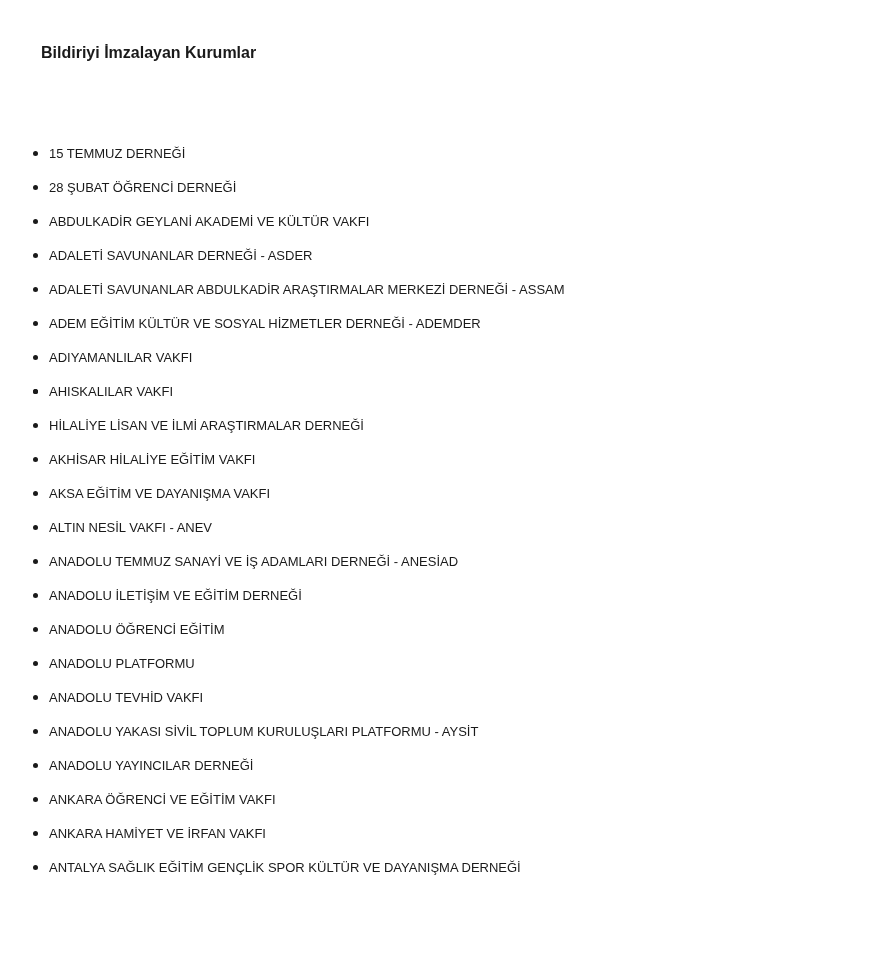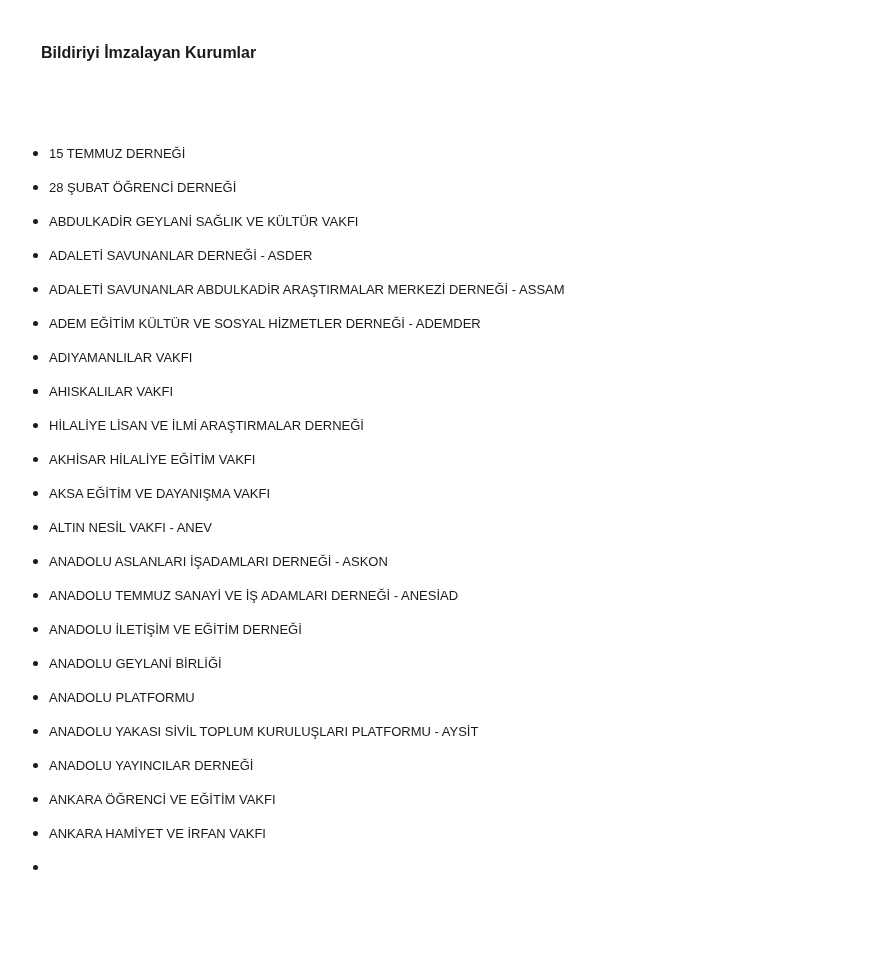--- a/index.html
+++ b/index.html
@@ -50,35 +50,35 @@
 </style>
 </head>
 <body>
 
 <div class="page">
   <h1 class="page-title">Bildiriyi İmzalayan Kurumlar</h1>
 
   <ul class="org-list">
       <li class="org-item"><span class="bullet-icon"></span><span>15 TEMMUZ DERNEĞİ</span></li>
       <li class="org-item"><span class="bullet-icon"></span><span>28 ŞUBAT ÖĞRENCİ DERNEĞİ</span></li>
-      <li class="org-item"><span class="bullet-icon"></span><span>ABDULKADİR GEYLANİ SAĞLIK VE KÜLTÜR VAKFI</span></li>
+      <li class="org-item"><span class="bullet-icon"></span><span>ABDULKADİR GEYLANİ AKADEMİ VE KÜLTÜR VAKFI</span></li>
       <li class="org-item"><span class="bullet-icon"></span><span>ADALETİ SAVUNANLAR DERNEĞİ - ASDER</span></li>
       <li class="org-item"><span class="bullet-icon"></span><span>ADALETİ SAVUNANLAR ABDULKADİR ARAŞTIRMALAR MERKEZİ DERNEĞİ - ASSAM</span></li>
       <li class="org-item"><span class="bullet-icon"></span><span>ADEM EĞİTİM KÜLTÜR VE SOSYAL HİZMETLER DERNEĞİ - ADEMDER</span></li>
       <li class="org-item"><span class="bullet-icon"></span><span>ADIYAMANLILAR VAKFI</span></li>
       <li class="org-item"><span class="bullet-icon"></span></li>
       <li class="org-item"><span class="bullet-icon"></span><span>AHISKALILAR VAKFI</span></li>
       <li class="org-item"><span class="bullet-icon"></span><span>HİLALİYE LİSAN VE İLMİ ARAŞTIRMALAR DERNEĞİ</span></li>
       <li class="org-item"><span class="bullet-icon"></span><span>AKHİSAR HİLALİYE EĞİTİM VAKFI</span></li>
       <li class="org-item"><span class="bullet-icon"></span><span>AKSA EĞİTİM VE DAYANIŞMA VAKFI</span></li>
       <li class="org-item"><span class="bullet-icon"></span><span>ALTIN NESİL VAKFI - ANEV</span></li>
-      <li class="org-item"><span class="bullet-icon"></span><span>ANADOLU ASLANLARI İŞADAMLARI DERNEĞİ - ASKON</span></li>
       <li class="org-item"><span class="bullet-icon"></span><span>ANADOLU TEMMUZ SANAYİ VE İŞ ADAMLARI DERNEĞİ - ANESİAD</span></li>
       <li class="org-item"><span class="bullet-icon"></span><span>ANADOLU İLETİŞİM VE EĞİTİM DERNEĞİ</span></li>
-      <li class="org-item"><span class="bullet-icon"></span><span>ANADOLU GEYLANİ BİRLİĞİ</span></li>
+      <li class="org-item"><span class="bullet-icon"></span><span>ANADOLU ÖĞRENCİ EĞİTİM</span></li>
       <li class="org-item"><span class="bullet-icon"></span><span>ANADOLU PLATFORMU</span></li>
+      <li class="org-item"><span class="bullet-icon"></span><span>ANADOLU TEVHİD VAKFI</span></li>
       <li class="org-item"><span class="bullet-icon"></span><span>ANADOLU YAKASI SİVİL TOPLUM KURULUŞLARI PLATFORMU - AYSİT</span></li>
       <li class="org-item"><span class="bullet-icon"></span><span>ANADOLU YAYINCILAR DERNEĞİ</span></li>
       <li class="org-item"><span class="bullet-icon"></span><span>ANKARA ÖĞRENCİ VE EĞİTİM VAKFI</span></li>
       <li class="org-item"><span class="bullet-icon"></span><span>ANKARA HAMİYET VE İRFAN VAKFI</span></li>
-      <li class="org-item"><span class="bullet-icon"></span></li>
+      <li class="org-item"><span class="bullet-icon"></span><span>ANTALYA SAĞLIK EĞİTİM GENÇLİK SPOR KÜLTÜR VE DAYANIŞMA DERNEĞİ</span></li>
     </ul>
 </div>
 
 </body></html>

